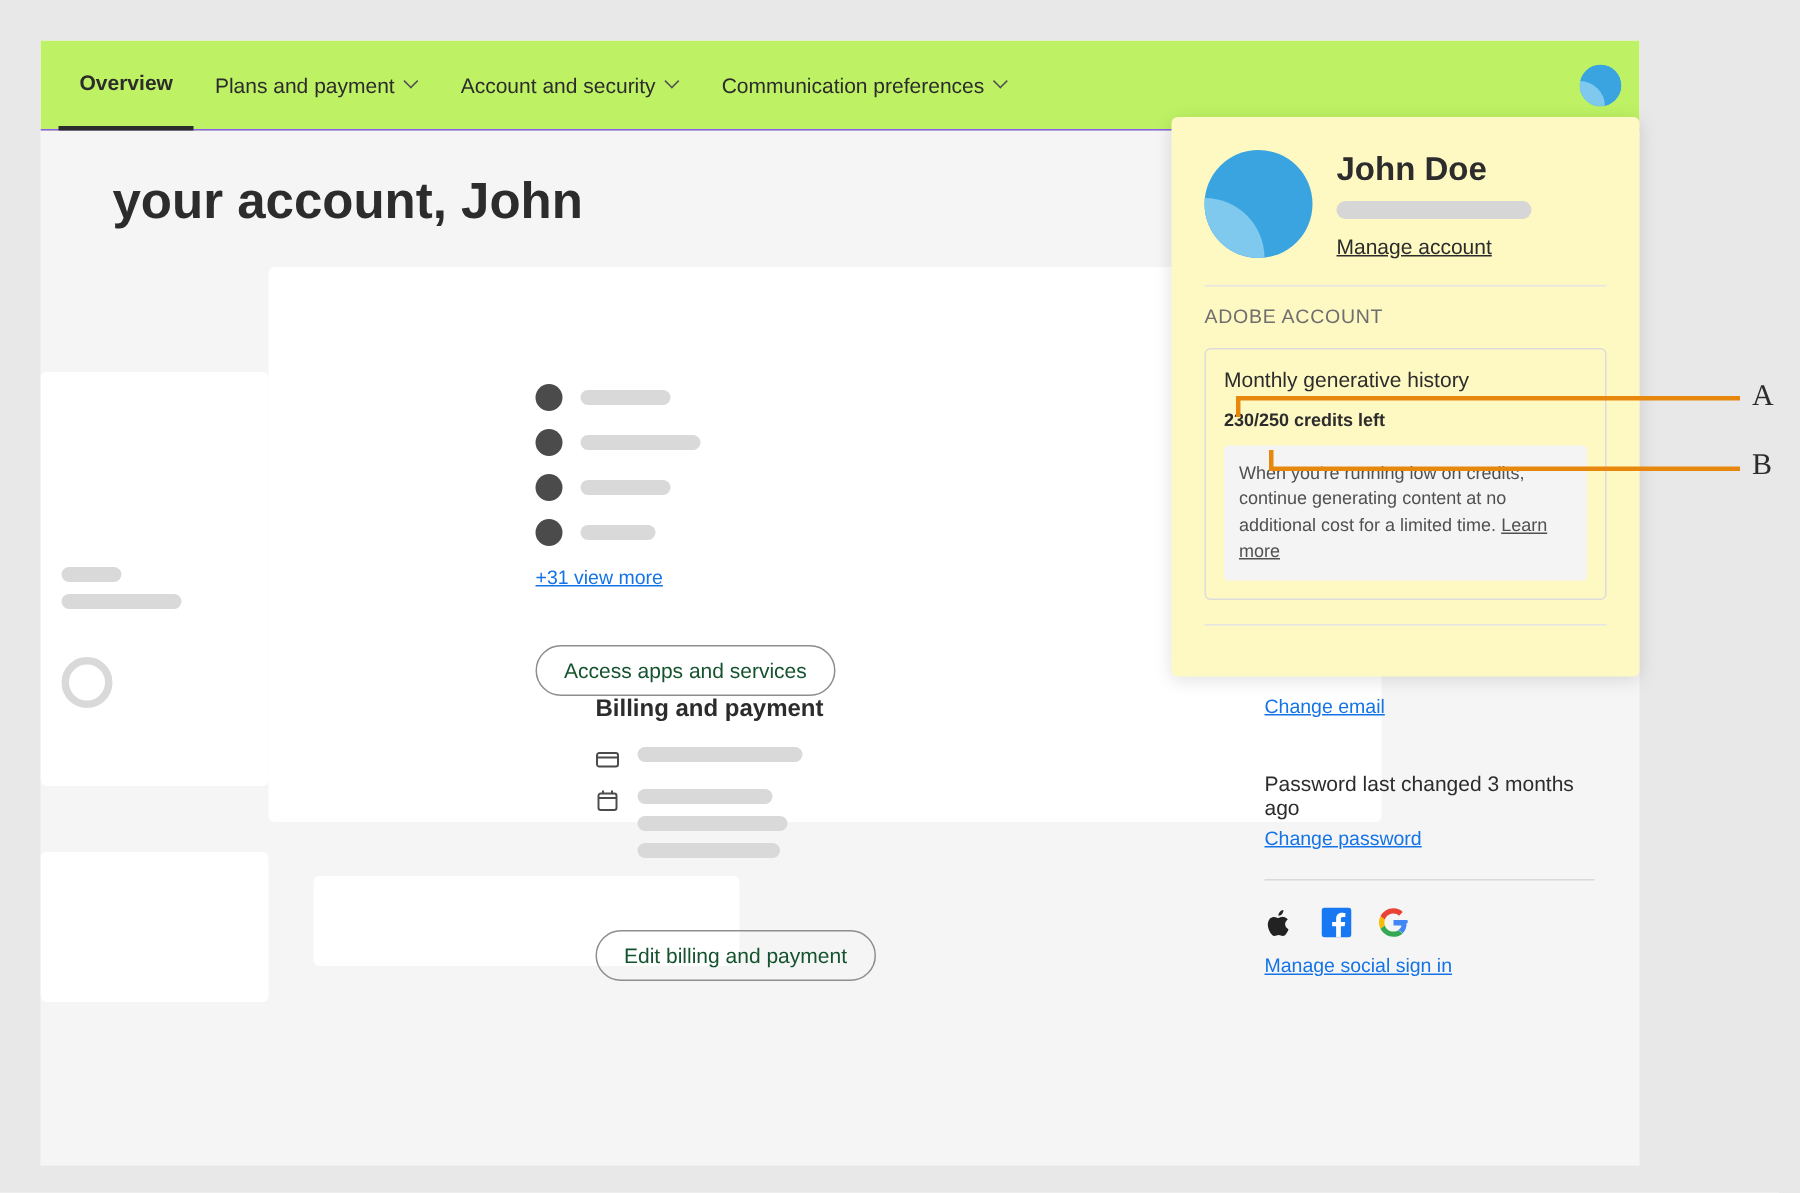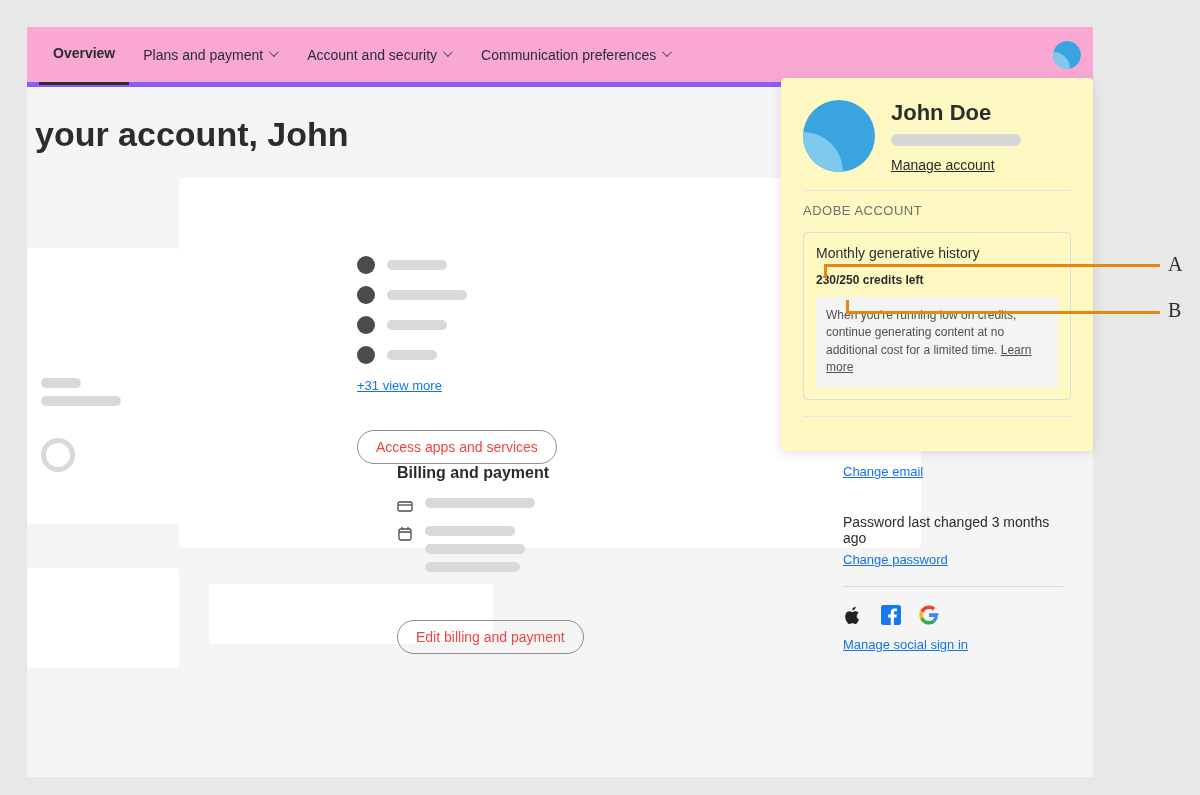--- a/index.html
+++ b/index.html
@@ -1,43 +1,43 @@
 <!DOCTYPE html>
 <html><head>
 <meta charset="utf-8">
 <style>
 * { margin: 0; padding: 0; box-sizing: border-box; font-family: -apple-system, BlinkMacSystemFont, "Segoe UI", Helvetica, Arial, sans-serif; }
 body { background: #e8e8e8; width: 1200px; height: 795px; overflow: hidden; position: relative; }
 .app-window { position: absolute; left: 27px; top: 27px; width: 1066px; height: 750px; background: #f5f5f5; overflow: hidden; }
-.navbar { background: #f9a8d4; height: 60px; display: flex; align-items: center; padding: 16px 12px; border-bottom: 5px solid #8b5cf6; position: relative; }
+.navbar { background: #bef264; height: 60px; display: flex; align-items: center; padding: 16px 12px; border-bottom: 1px solid #8b5cf6; position: relative; }
 .nav-item { font-size: 14px; color: #2c2c2c; padding: 0 14px; height: 60px; display: flex; align-items: center; cursor: pointer; gap: 6px; }
 .nav-item.active { font-weight: 600; border-bottom: 3px solid #2c2c2c; }
 .chevron-down { width: 10px; height: 10px; }
 .chevron-down::after { content: ""; display: block; width: 6px; height: 6px; border-right: 1.5px solid #505050; border-bottom: 1.5px solid #505050; transform: rotate(45deg) translateY(-2px); }
 .avatar-btn { margin-left: auto; width: 28px; height: 28px; border-radius: 50%; cursor: pointer; position: relative; overflow: hidden; }
 .avatar-circle { width: 100%; height: 100%; border-radius: 50%; background: #3aa4e0; position: relative; overflow: hidden; }
 .avatar-circle::before { content: ""; position: absolute; left: 0; bottom: 0; width: 60%; height: 60%; background: #7fc9ee; border-top-right-radius: 100%; }
-.page-title { font-size: 34px; font-weight: 700; color: #2c2c2c; padding: 28px 8px 24px 8px; }
+.page-title { font-size: 34px; font-weight: 700; color: #2c2c2c; padding: 28px 8px 24px 8px; margin-left: 40px; }
 .cards-row { display: flex; gap: 0; align-items: flex-start; }
 .card { background: #fff; border-radius: 4px; }
 .card-left { width: 152px; height: 276px; margin-top: 70px; padding: 130px 14px 14px 14px; overflow: hidden; }
 .card-left .skel { height: 10px; background: #d9d9d9; border-radius: 5px; margin-bottom: 8px; }
 .card-left .skel.short { width: 40px; }
 .card-left .skel.mid { width: 80px; }
 .card-left .skel-circle { width: 34px; height: 34px; border: 5px solid #d9d9d9; border-radius: 50%; margin-top: 32px; }
 .card-main { width: 742px; height: 370px; padding: 78px 28px 28px 178px; position: relative; }
 .section-title { font-size: 16px; font-weight: 600; color: #2c2c2c; margin-bottom: 16px; }
 .col-included { width: 250px; float: left; }
 .col-billing { width: 270px; float: left; margin-left: 40px; }
 .dotrow { display: flex; align-items: center; gap: 12px; margin-bottom: 12px; }
 .dot { width: 18px; height: 18px; border-radius: 50%; background: #4b4b4b; }
 .bar { height: 10px; background: #d9d9d9; border-radius: 5px; }
 .link { color: #1473e6; font-size: 14px; text-decoration: underline; cursor: pointer; }
 .link.small { font-size: 13px; text-align: right; }
-.btn-outline { display: inline-block; margin-top: 36px; padding: 8px 18px; border: 1.5px solid #8e8e8e; border-radius: 18px; font-size: 14px; color: #ef4444; cursor: pointer; }
+.btn-outline { display: inline-block; margin-top: 36px; padding: 8px 18px; border: 1.5px solid #8e8e8e; border-radius: 18px; font-size: 14px; color: #14532d; cursor: pointer; }
 .iconrow { display: flex; align-items: flex-start; gap: 12px; margin-bottom: 12px; }
 .iconrow .mini-icon { width: 16px; height: 16px; flex-shrink: 0; }
 .barcol { display: flex; flex-direction: column; gap: 8px; }
 .card-bottom-wrap { display: flex; margin-top: 20px; gap: 0; }
 .card-bottom-left { width: 152px; height: 100px; background: #fff; }
 .gap { width: 30px; }
 .card-bottom-mid { width: 284px; height: 60px; background: #fff; margin-top: 16px; }
 .right-col { position: absolute; left: 843px; top: 430px; width: 220px; }
 .right-item { margin-bottom: 18px; }
 .right-label { font-size: 14px; color: #2c2c2c; margin-bottom: 4px; }

